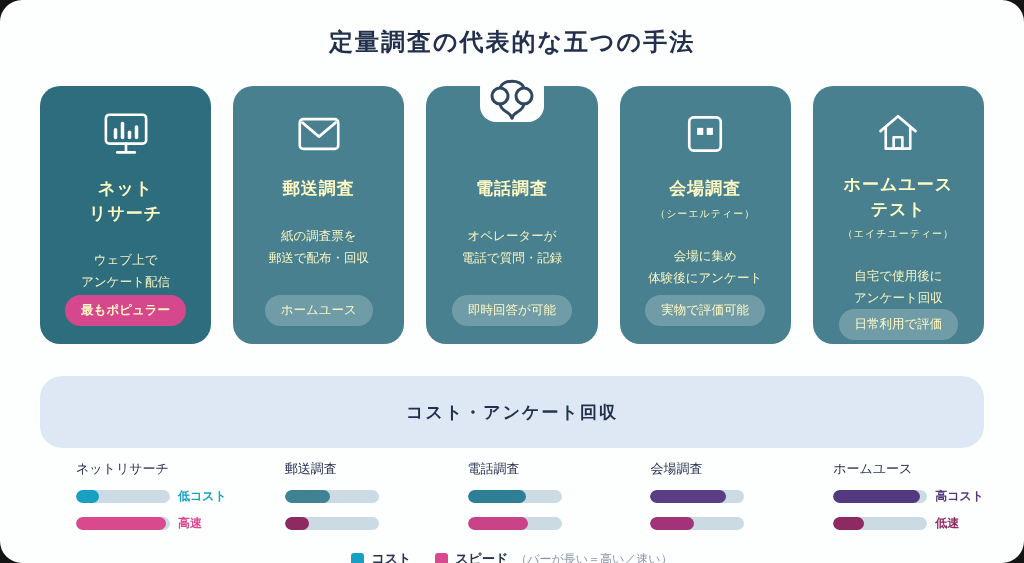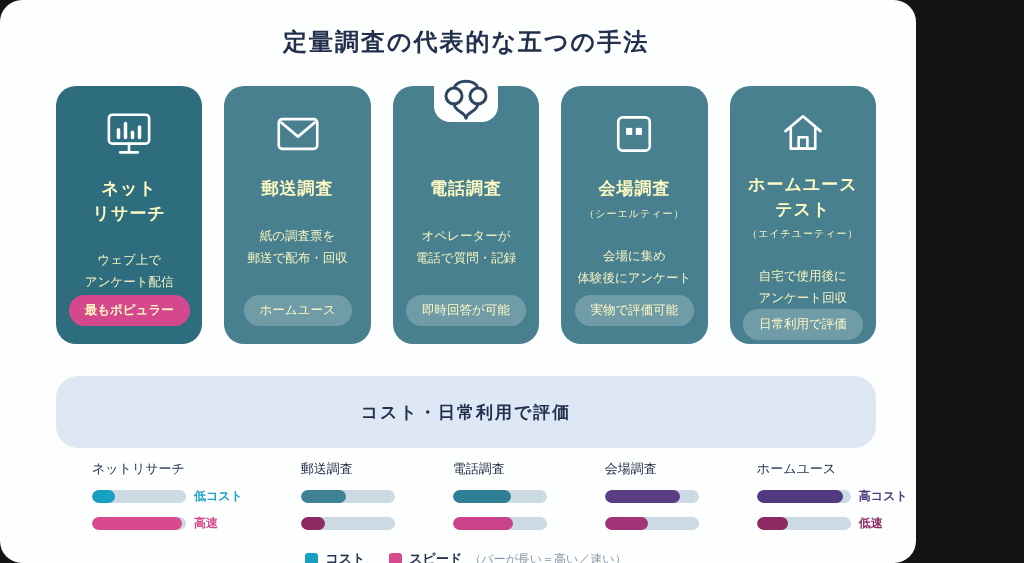--- a/index.html
+++ b/index.html
@@ -2,25 +2,24 @@
 <html style="--card-teal-dark: #2e6d7d; --card-teal: #48808f; --badge-pink: #d6488e; --banner-bg: #dde8f4; --title-text: #22304e; --bar-track: #ccdae4;"><head>
 <meta charset="utf-8">
 <style>
   * { box-sizing: border-box; }
   html,body { margin:0; padding:0; background:#141414; }
   body {
     width:1024px; height:563px;
     font-family:"DejaVu Sans","Liberation Sans",sans-serif;
   }
   .canvas {
-    width:916px; height:563px;
+    width:1024px; height:563px;
     background:#fdfefe;
     border-radius:22px;
     overflow:hidden;
-    padding-left:16px;
   }
   .page-title {
     margin:26px 0 0;
     text-align:center;
     font-size:24px;
     font-weight:bold;
     letter-spacing:2px;
     color:var(--title-text,#22304e);
   }
   .cards {
@@ -187,21 +186,21 @@
 テスト</div>
       <div class="card-sub">（エイチユーティー）</div>
       <div class="card-desc">自宅で使用後に
 アンケート回収</div>
       <div class="badge">日常利用で評価</div>
     </div>
 
   </div>
 
   <div class="banner">
-    <span>コスト・日常利用で評価</span>
+    <span>コスト・アンケート回収</span>
   </div>
 
   <div class="compare">
 
     <div class="ccol">
       <div class="ccol-label">ネットリサーチ</div>
       <div class="bar-row">
         <div class="track">
             <div class="fill" style="width: 24%; background: rgb(24, 160, 194);"></div>
           </div>

